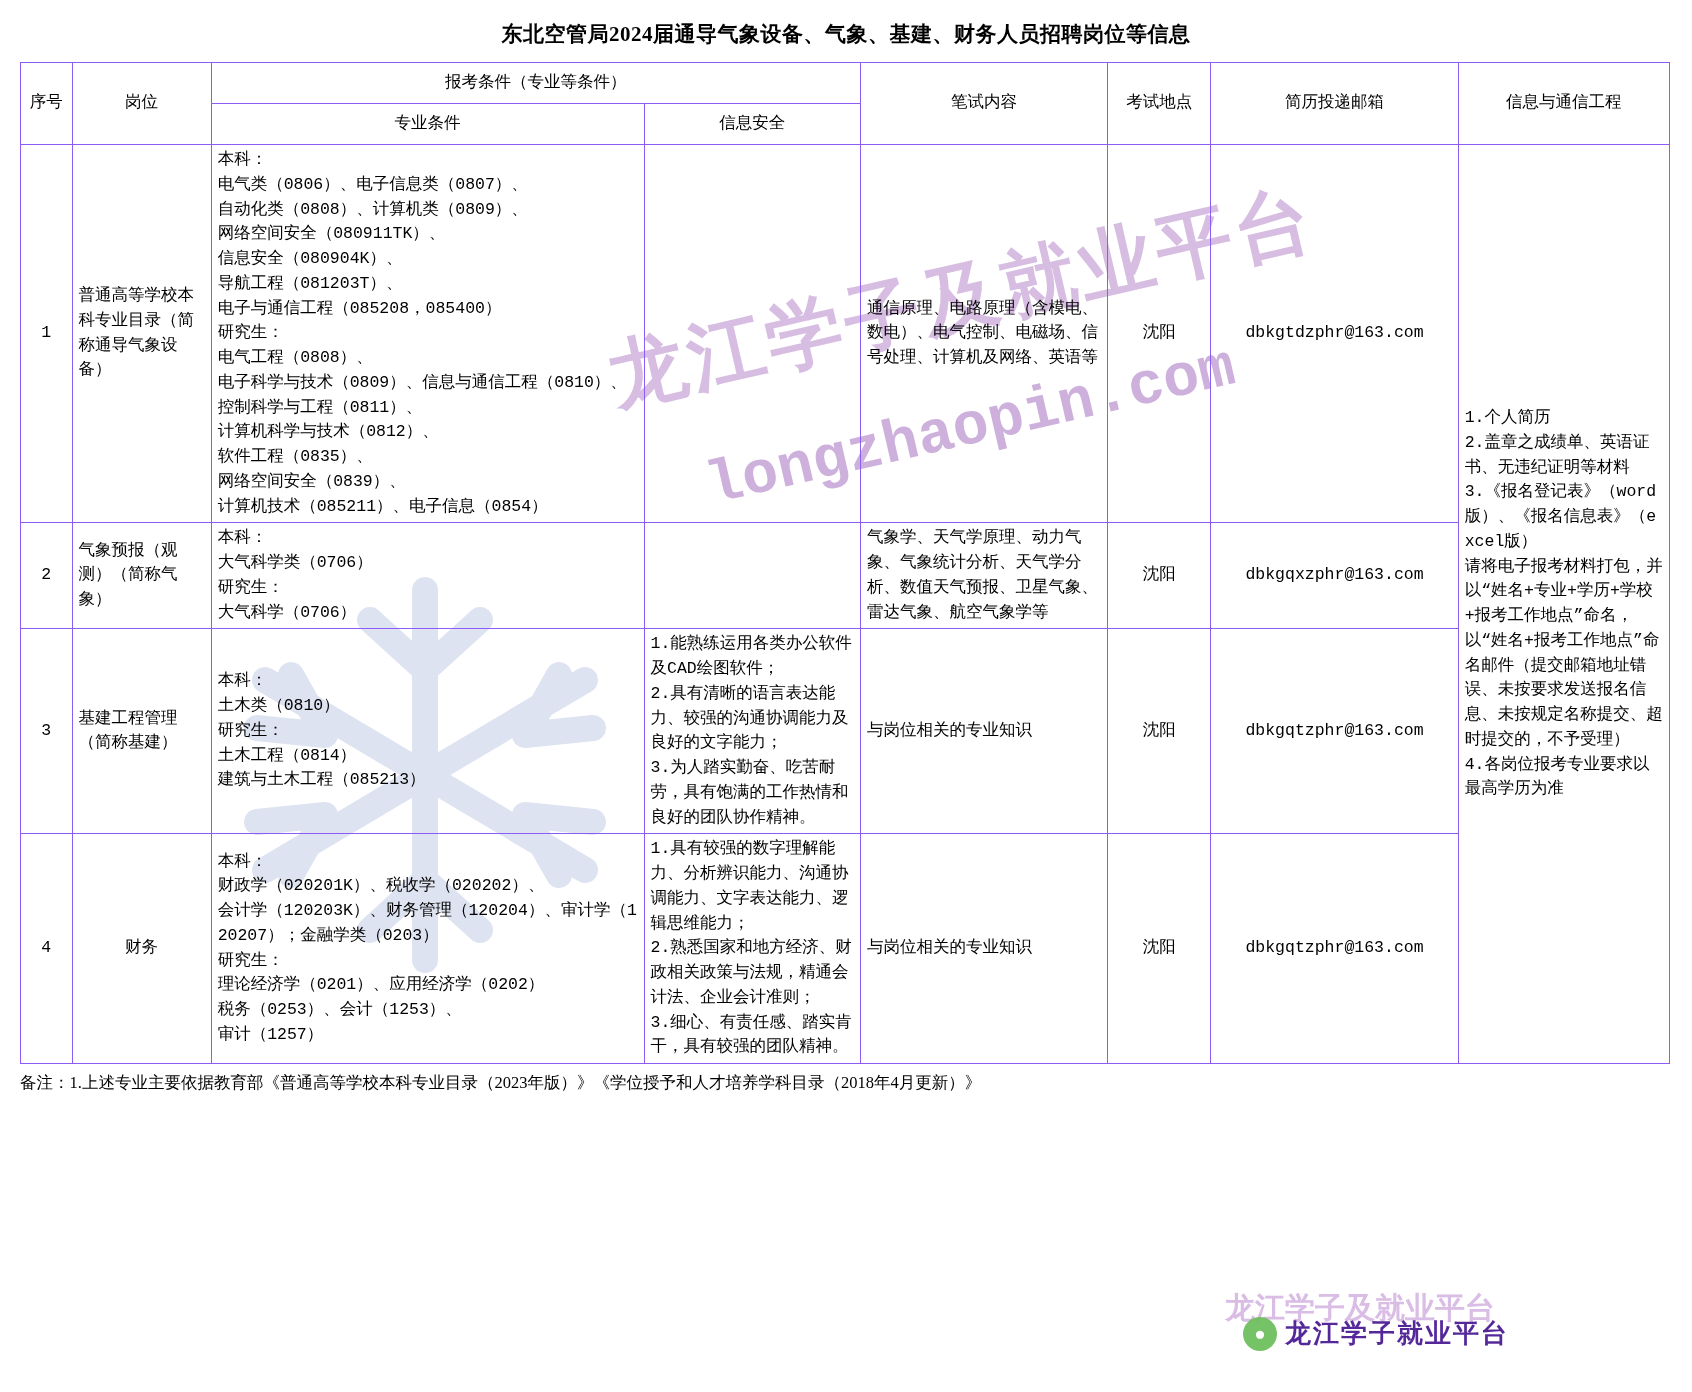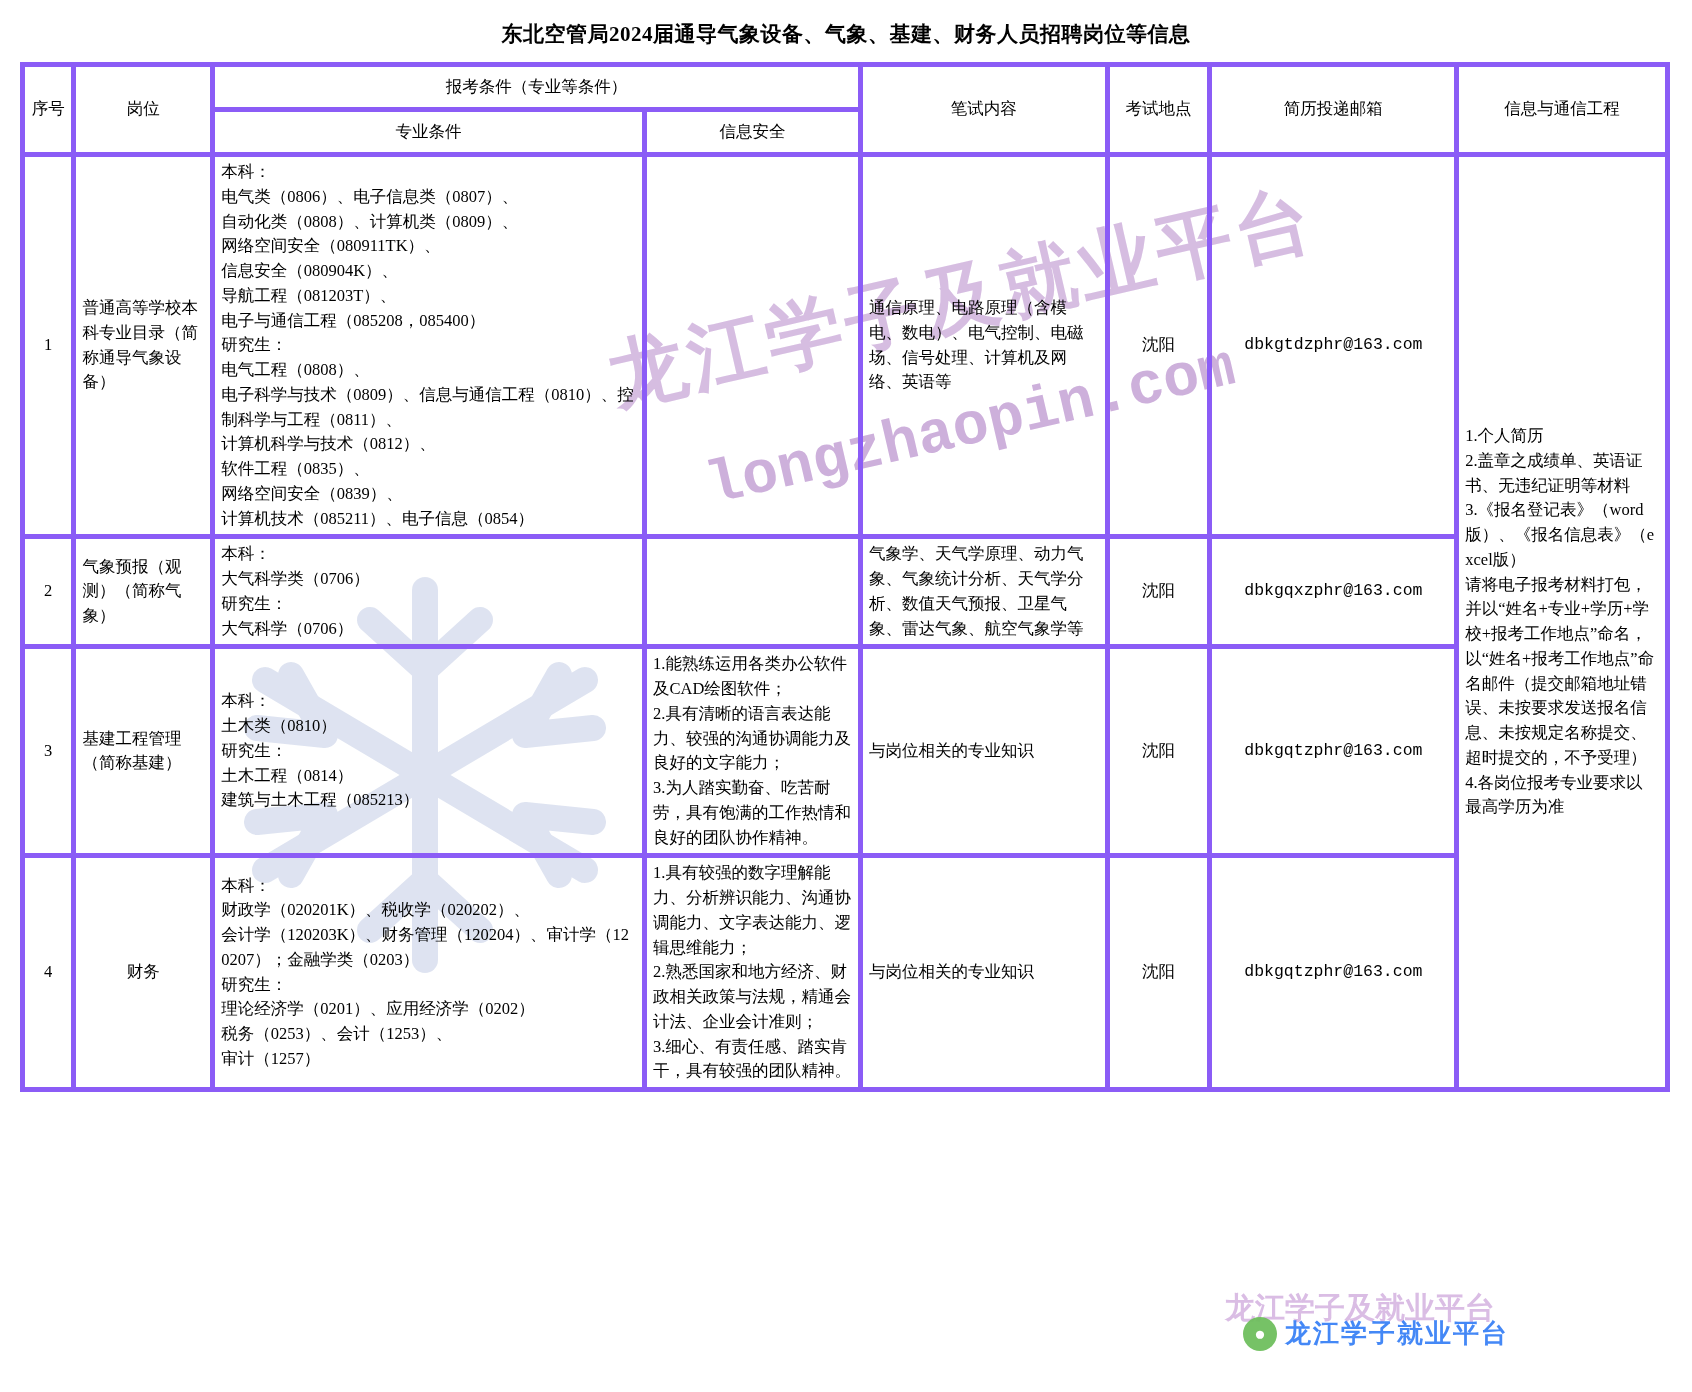--- a/index.html
+++ b/index.html
@@ -31,26 +31,27 @@
     font-family: "Liberation Serif", "DejaVu Serif", serif;
   }
   table.main {
     border-collapse: collapse;
     width: 1650px;
     table-layout: fixed;
     position: relative;
     z-index: 2;
   }
   table.main td, table.main th {
-    border: 5px solid #8b5cf6;
+    border: 1px solid #8b5cf6;
     vertical-align: middle;
     font-size: 16.5px;
     line-height: 1.5;
     padding: 3px 6px;
     font-weight: normal;
+    font-family: Liberation Mono, monospace;
   }
   .hdr {
     text-align: center;
     font-size: 17px;
     height: 34px;
   }
   .cell-top {
     vertical-align: top;
     padding-top: 8px;
   }
@@ -143,21 +144,21 @@
     opacity: 0.95;
   }
   .wm-badge .circle {
     width: 34px; height: 34px;
     border-radius: 50%;
     background: #6fbf5e;
     display: flex; align-items: center; justify-content: center;
     color: #fff; font-size: 19px;
   }
   .wm-badge .btext {
-    color: #3b82f6;
+    color: #4c1d95;
     font-size: 26px;
     font-weight: bold;
     letter-spacing: 2px;
     white-space: nowrap;
   }
 </style>
 </head>
 <body>
 
 <div class="page">
@@ -286,15 +287,16 @@
 2.熟悉国家和地方经济、财政相关政策与法规，精通会计法、企业会计准则；
 3.细心、有责任感、踏实肯干，具有较强的团队精神。</td>
         <td class="c-left txt">与岗位相关的专业知识</td>
         <td class="c-center">沈阳</td>
         <td class="c-center mono">dbkgqtzphr@163.com</td>
       </tr>
     </tbody>
   </table>
 
   <div class="notes">
+    <div>备注：1.上述专业主要依据教育部《普通高等学校本科专业目录（2023年版）》《学位授予和人才培养学科目录（2018年4月更新）》</div>
   </div>
 
 </div>
 
 </body></html>

